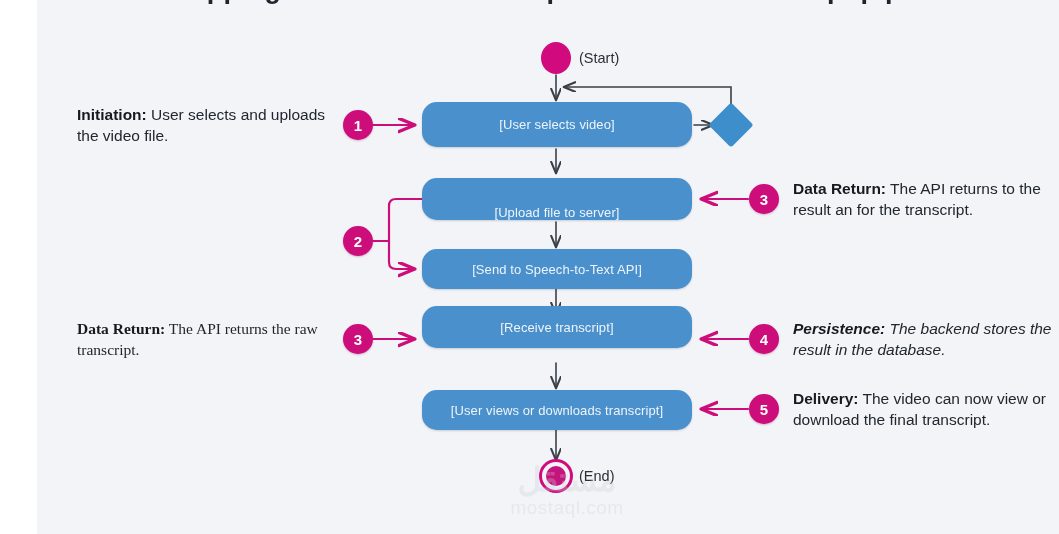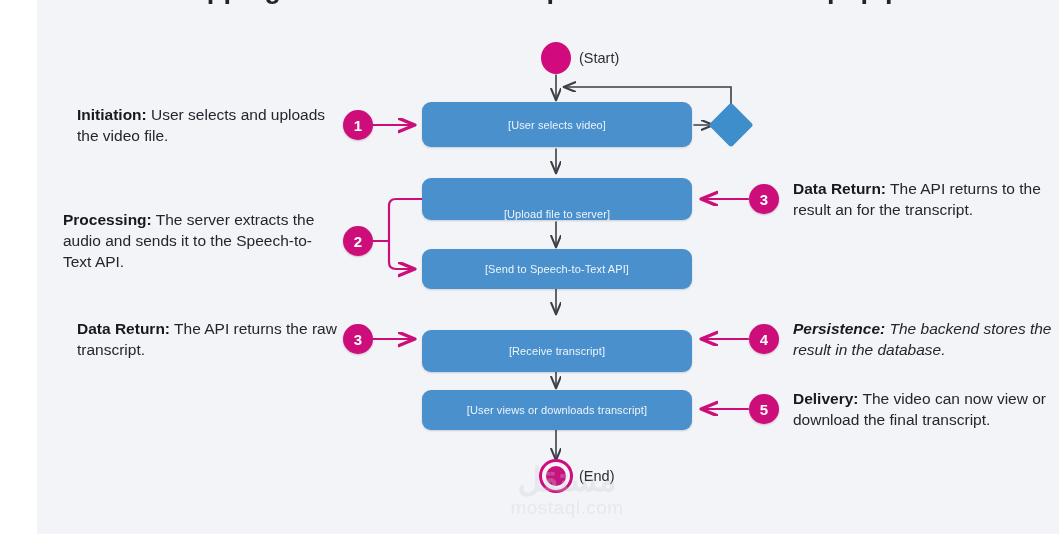--- a/index.html
+++ b/index.html
@@ -40,25 +40,25 @@
     left: 0; top: 0;
     width: 1059px; height: 534px;
     pointer-events: none;
   }
 
   
   .node {
     position: absolute;
     background: #4a90cc;
     color: #eef4fa;
-    border-radius: 9px;
+    border-radius: 15px;
     display: flex;
     align-items: center;
     justify-content: center;
-    font-size: 11px;
+    font-size: 13px;
     letter-spacing: 0.1px;
     box-shadow: 0 1px 2px rgba(20,40,70,0.18);
     white-space: nowrap;
   }
 
   .start-dot {
     position: absolute;
     width: 30px; height: 32px;
     border-radius: 50%;
     background: #d10b7d;
@@ -208,46 +208,43 @@
   <div class="decision" style="left:678px; top:109px;"></div>
 
   <div class="node" style="left:385px; top:178px; width:270px; height:42px;align-items:flex-end;">
     <span>[Upload file to server]</span>
   </div>
 
   <div class="node" style="left:385px; top:249px; width:270px; height:40px;">
     <span>[Send to Speech-to-Text API]</span>
   </div>
 
-  <div class="node" style="left:385px; top:330px; width:270px; height:42px;">
+  <div class="node" style="left:385px; top:306px; width:270px; height:42px;">
     <span>[Receive transcript]</span>
   </div>
 
   <div class="node" style="left:385px; top:390px; width:270px; height:40px;">
     <span>[User views or downloads transcript]</span>
   </div>
 
   <div class="end-ring" style="left:502px; top:459px;"></div>
   <div class="node-caption" style="left:542px; top:468px;">(End)</div>
 
   <div class="ann left" style="left:40px; top:104px;">
     <b>Initiation:</b><span> User selects and uploads the video file.</span>
   </div>
   <div class="badge" style="left:306px; top:110px;">
     <span>1</span>
   </div>
 
-  <div class="ann left" style="left:26px; top:209px; width:274px;">
-    <b>Processing:</b><span> The server extracts the audio and sends it to the Speech-to-Text API.</span>
-  </div>
   <div class="badge" style="left:306px; top:226px;">
     <span>2</span>
   </div>
 
-  <div class="ann left" style="left:40px; top:318px;">
+  <div class="ann left" style="left:40px; top:318px;font-family:Liberation Serif, serif;">
     <b>Data Return:</b><span> The API returns the raw transcript.</span>
   </div>
   <div class="badge" style="left:306px; top:324px;">
     <span>3</span>
   </div>
 
   <div class="badge" style="left:712px; top:184px;">
     <span>3</span>
   </div>
   <div class="ann right" style="left:756px; top:178px; width:275px;">

